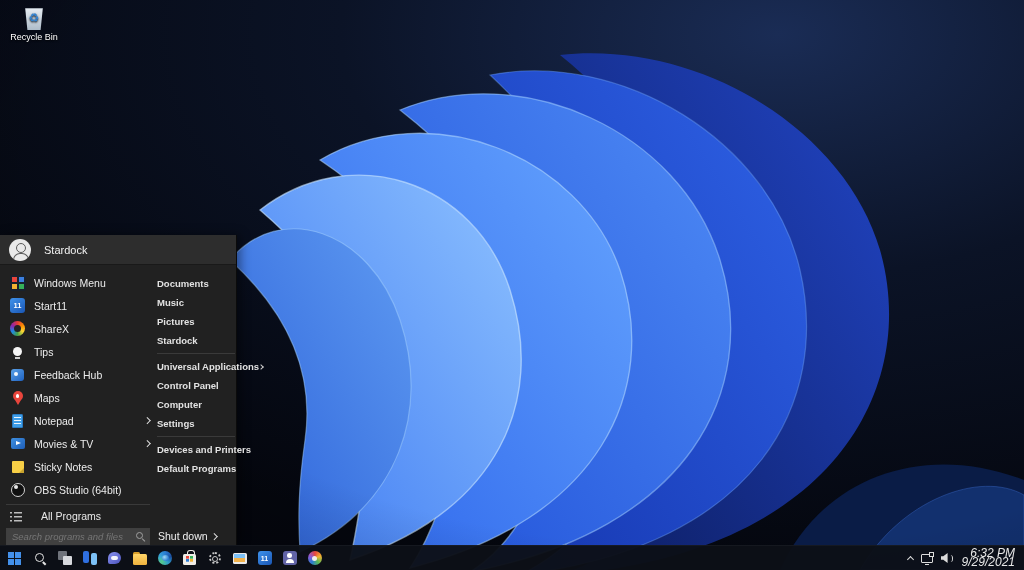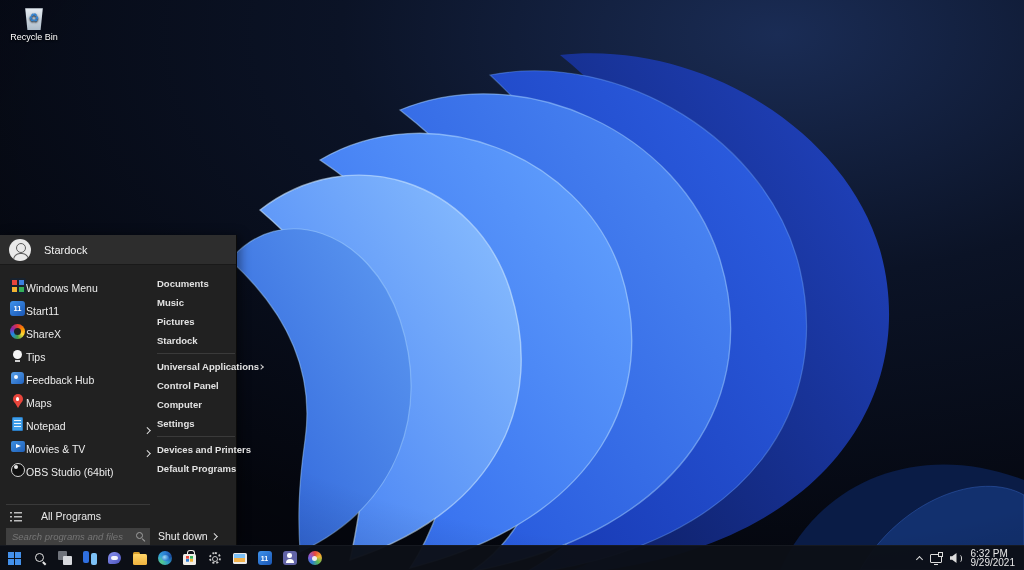--- a/index.html
+++ b/index.html
@@ -31,21 +31,21 @@
     gap:13px; padding:0 9px; border-bottom:1px solid #191919; }
   .avatar { width:22px; height:22px; border-radius:50%; background:#e9e9e9; position:relative; overflow:hidden; flex:none; }
   .avatar::before { content:""; position:absolute; left:7px; top:4px; width:8px; height:8px;
     border-radius:50%; border:1.4px solid #5a5a5a; }
   .avatar::after { content:""; position:absolute; left:4px; top:14px; width:14px; height:10px;
     border-radius:7px 7px 0 0; border:1.4px solid #5a5a5a; border-bottom:none; }
   .user-name { font-size:11px; color:#f2f2f2; }
 
   .menu-body { position:relative; height:280px; }
   .leftcol { position:absolute; left:4px; top:6px; width:150px; }
-  .lrow { height:23px; display:flex; align-items:flex-end; gap:0; padding:0 5px; border-radius:2px; cursor:default; }
+  .lrow { height:23px; display:flex; align-items:center; gap:8px; padding:0 5px; border-radius:2px; cursor:default; }
   .llabel { flex:1; white-space:nowrap; color:#ececec; }
   .licon { width:17px; height:17px; flex:none; position:relative; display:flex; align-items:center; justify-content:center; }
 
   .chev { width:4.5px; height:4.5px; border-right:1.4px solid #e0e0e0; border-top:1.4px solid #e0e0e0;
     transform:rotate(45deg); flex:none; }
 
   .lsep { position:absolute; left:6px; width:144px; top:239px; border-top:1px solid #3a3a3a; }
   .allprograms { position:absolute; left:10px; top:243px; height:16px; display:flex; align-items:center; gap:19px; cursor:default; }
   .ap-icon { width:12px; height:12px;
     background:
@@ -188,21 +188,21 @@
     transform:rotate(-45deg); margin-top:3px; }
   .tr-display { width:12px; height:9px; border:1.3px solid #dcdcdc; border-radius:1px; position:relative; }
   .tr-display::after { content:""; position:absolute; left:3px; bottom:-3.5px; width:4px; height:1.5px; background:#dcdcdc; }
   .tr-display::before { content:""; position:absolute; right:-2px; top:-3px; width:3px; height:3px;
     border:1px solid #dcdcdc; background:#0d1017; }
   .tr-speaker { width:13px; height:10px; position:relative; }
   .tr-speaker::before { content:""; position:absolute; left:0; top:0; width:7px; height:10px; background:#dcdcdc;
     clip-path:polygon(0 32%, 38% 32%, 100% 0, 100% 100%, 38% 68%, 0 68%); }
   .tr-speaker::after { content:""; position:absolute; right:1px; top:1.5px; width:4px; height:7px;
     border-right:1.4px solid #dcdcdc; border-radius:0 50% 50% 0; }
-  .clock { font-size:10px; line-height:9.5px; color:#e8e8e8; white-space:nowrap; }
+  .clock { text-align:right; font-size:12px; line-height:9.5px; color:#e8e8e8; white-space:nowrap;font-style:italic; }
 </style>
 </head>
 <body>
 
 <div class="wallpaper">
   <svg width="1024" height="570" viewBox="0 0 1024 570">
     <defs>
       <radialGradient id="bg" cx="76%" cy="6%" r="95%">
         <stop offset="0%" stop-color="#1a2c55"></stop>
         <stop offset="45%" stop-color="#0b1326"></stop>
@@ -306,20 +306,26 @@
       </div>
       <div class="lrow">
         <span class="licon">
             <span class="ic-movies"></span>
           </span>
         <span class="llabel">Movies &amp; TV</span>
         <span class="chev"></span>
       </div>
       <div class="lrow">
         <span class="licon">
+            <span class="ic-sticky"></span>
+          </span>
+        <span class="llabel">Sticky Notes</span>
+      </div>
+      <div class="lrow">
+        <span class="licon">
             <span class="ic-obs"></span>
           </span>
         <span class="llabel">OBS Studio (64bit)</span>
       </div>
     </div>
 
     <div class="lsep"></div>
 
     <div class="allprograms">
       <span class="ap-icon"></span>

